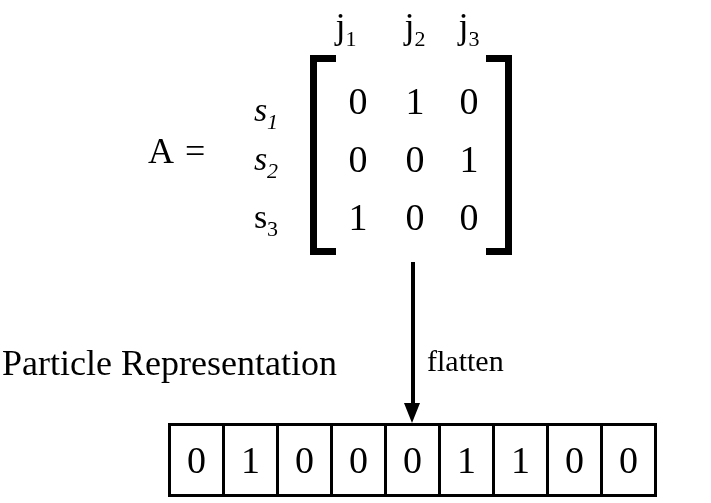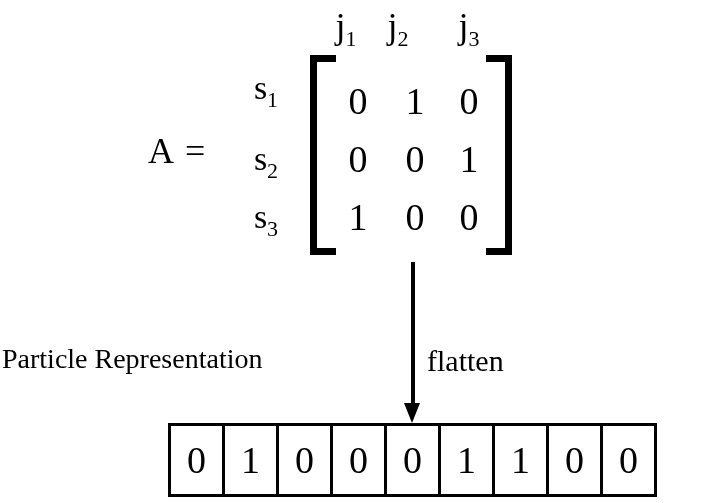--- a/index.html
+++ b/index.html
@@ -139,21 +139,21 @@
     line-height: 1;
     white-space: nowrap;
     margin-top: 20px;
   }
 
   
   #particle-representation-label {
     position: absolute;
     left: 2px;
     top: 345px;
-    font-size: 28px;
+    font-size: 36px;
     line-height: 1;
     white-space: nowrap;
   }
 
   
   #flattened-vector {
     position: absolute;
     left: 168px;
     top: 423px;
     display: flex;
@@ -175,27 +175,27 @@
   }
 </style>
 </head>
 <body>
 
 <div id="canvas">
 
   <div id="matrix-block">
 
     <div class="col-header" style="left:326px;"><span>j</span><span class="sub">1</span></div>
-    <div class="col-header" style="left:378px;"><span>j</span><span class="sub">2</span></div>
+    <div class="col-header" style="left:395px;"><span>j</span><span class="sub">2</span></div>
     <div class="col-header" style="left:449px;"><span>j</span><span class="sub">3</span></div>
 
     <div id="a-equals">A =</div>
 
-    <div class="row-label" style="top:71px;"><span>s</span><span class="sub">1</span></div>
-    <div class="row-label" style="top:142px;"><span>s</span><span class="sub">2</span></div>
+    <div class="row-label" style="top:93px;font-style:italic;"><span>s</span><span class="sub">1</span></div>
+    <div class="row-label" style="top:142px;font-style:italic;"><span>s</span><span class="sub">2</span></div>
     <div class="row-label" style="top:200px;"><span>s</span><span class="sub">3</span></div>
 
     <div class="bracket" id="bracket-left">
       <div class="serif top"></div>
       <div class="stem"></div>
       <div class="serif bottom"></div>
     </div>
     <div class="bracket" id="bracket-right">
       <div class="serif top"></div>
       <div class="stem"></div>

